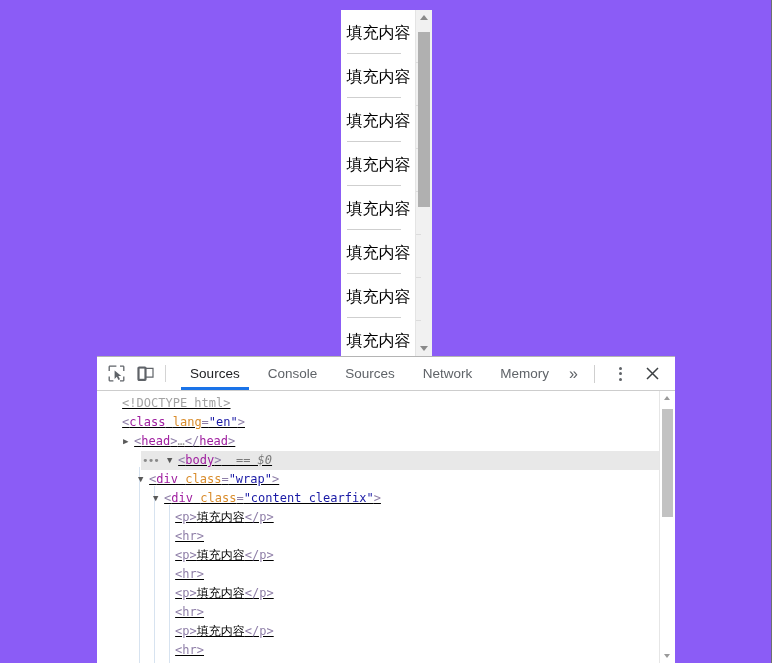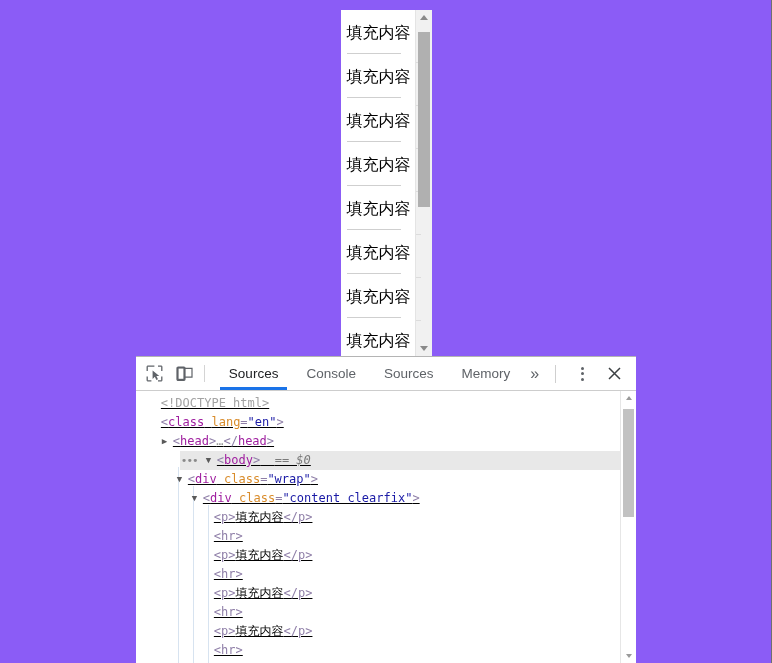--- a/index.html
+++ b/index.html
@@ -434,20 +434,23 @@
         <div class="dt-tab active">
           <span>Sources</span>
         </div>
         <div class="dt-tab">
           <span>Console</span>
         </div>
         <div class="dt-tab">
           <span>Sources</span>
         </div>
         <div class="dt-tab">
+          <span>Network</span>
+        </div>
+        <div class="dt-tab">
           <span>Memory</span>
         </div>
         <div class="dt-more">»</div>
       </div>
 
       <div class="dt-right">
         <span class="dt-vline"></span>
         <div class="dt-kebab">
           <span class="kebab-dots">
             <b></b>

